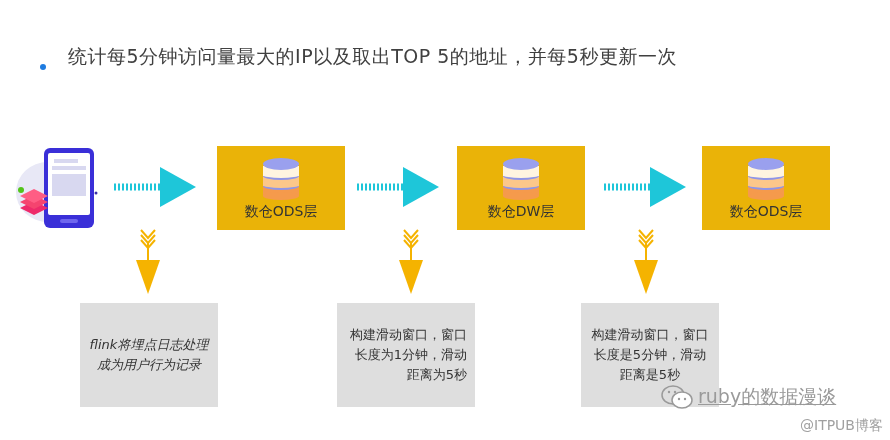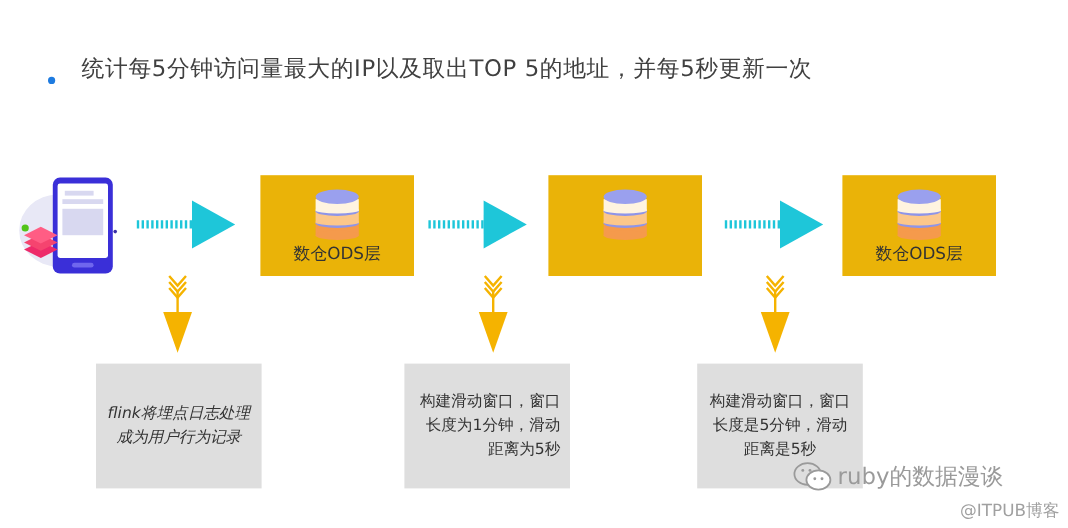--- a/index.html
+++ b/index.html
@@ -6,21 +6,21 @@
   body { width:890px; height:440px; position:relative; overflow:hidden; font-family:"DejaVu Sans", sans-serif; }
   .title { position:absolute; left:40px; top:40px; height:30px; display:flex; align-items:flex-end; color:#404040; font-size:19px; letter-spacing:0.5px; }
   .title .bullet { width:6px; height:6px; border-radius:50%; background:#1e7be0; margin-right:22px; }
   .layer { position:absolute; top:146px; width:128px; height:84px; background:#eab308; }
   .layer .db { position:absolute; left:44px; top:10px; width:40px; height:44px; }
   .layer .label { position:absolute; left:0; right:0; top:57px; text-align:center; font-size:14px; color:#333; }
   .flow-arrow { position:absolute; width:90px; height:44px; }
   .note { position:absolute; top:303px; width:138px; height:104px; background:#dedede; display:flex; align-items:center; justify-content:center; text-align:center; font-size:13px; line-height:20px; color:#333; padding:0 8px; box-sizing:border-box; }
   .down-arrow { position:absolute; top:226px; width:30px; height:70px; }
   .device { position:absolute; left:8px; top:140px; width:90px; height:92px; }
-  .watermark { position:absolute; left:660px; top:384px; display:flex; align-items:center; color:#9a9a9a; font-size:19px; }
+  .watermark { position:absolute; left:660px; top:384px; display:flex; align-items:center; color:#9a9a9a; font-size:19px;text-decoration:underline; }
   .watermark svg { margin-right:4px; }
   .credit { position:absolute; left:800px; top:417px; color:#a0a0a0; font-size:14px; }
 </style>
 </head>
 <body>
 
 <div class="title">
   <span class="bullet"></span>
   <span>统计每5分钟访问量最大的IP以及取出TOP 5的地址，并每5秒更新一次</span>
 </div>
@@ -73,20 +73,21 @@
     <rect x="2" y="30" width="36" height="10" fill="#f59a4c"></rect>
       <ellipse cx="20" cy="40" rx="18" ry="4" fill="#f59a4c"></ellipse>
     <ellipse cx="20" cy="30" rx="18" ry="4" fill="#8f95e8"></ellipse>
     <rect x="2" y="20" width="36" height="10" fill="#fcc78a"></rect>
       <ellipse cx="20" cy="29" rx="18" ry="3" fill="#fcc78a"></ellipse>
     <ellipse cx="20" cy="20" rx="18" ry="4" fill="#8f95e8"></ellipse>
     <rect x="2" y="10" width="36" height="10" fill="#fff4e0"></rect>
       <ellipse cx="20" cy="19" rx="18" ry="3" fill="#fff4e0"></ellipse>
     <ellipse cx="20" cy="8" rx="18" ry="6" fill="#9aa0ee"></ellipse>
   </svg>
+  <div class="label">数仓DW层</div>
 </div>
 <div class="layer" style="left:702px;">
   <svg class="db" viewBox="0 0 40 44">
     <rect x="2" y="30" width="36" height="10" fill="#f59a4c"></rect>
       <ellipse cx="20" cy="40" rx="18" ry="4" fill="#f59a4c"></ellipse>
     <ellipse cx="20" cy="30" rx="18" ry="4" fill="#8f95e8"></ellipse>
     <rect x="2" y="20" width="36" height="10" fill="#fcc78a"></rect>
       <ellipse cx="20" cy="29" rx="18" ry="3" fill="#fcc78a"></ellipse>
     <ellipse cx="20" cy="20" rx="18" ry="4" fill="#8f95e8"></ellipse>
     <rect x="2" y="10" width="36" height="10" fill="#fff4e0"></rect>

